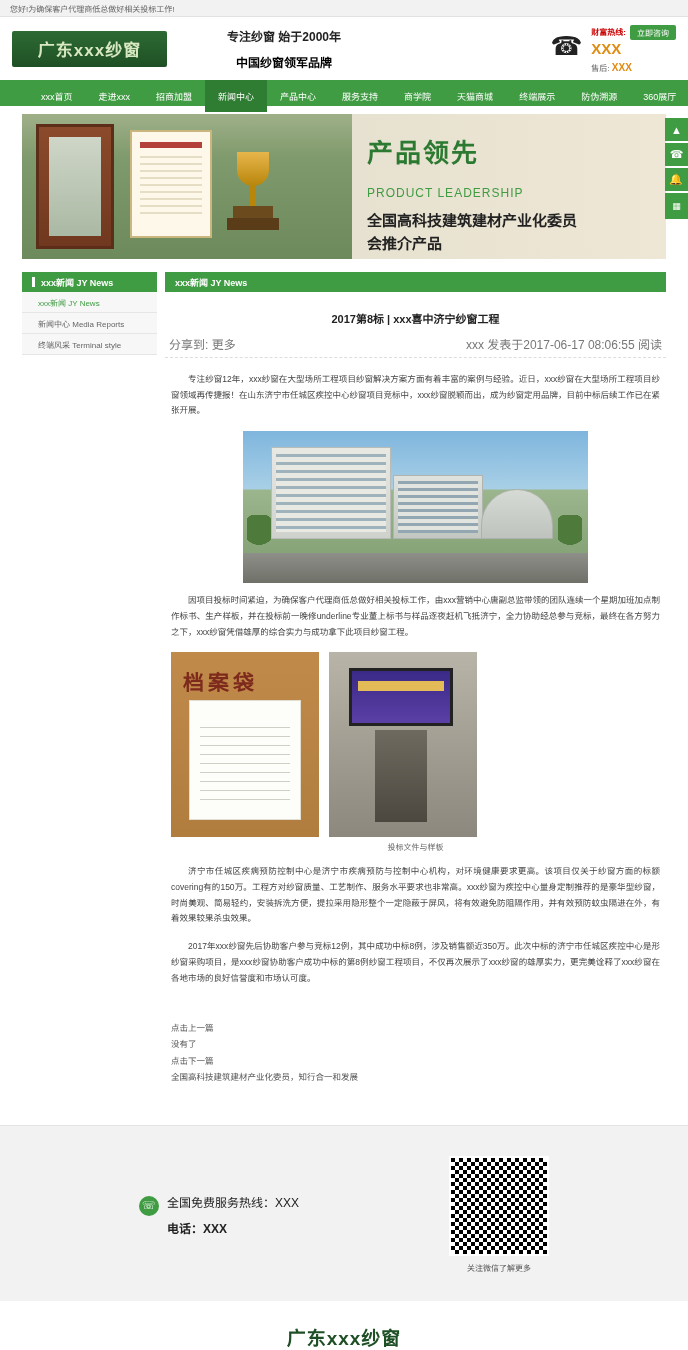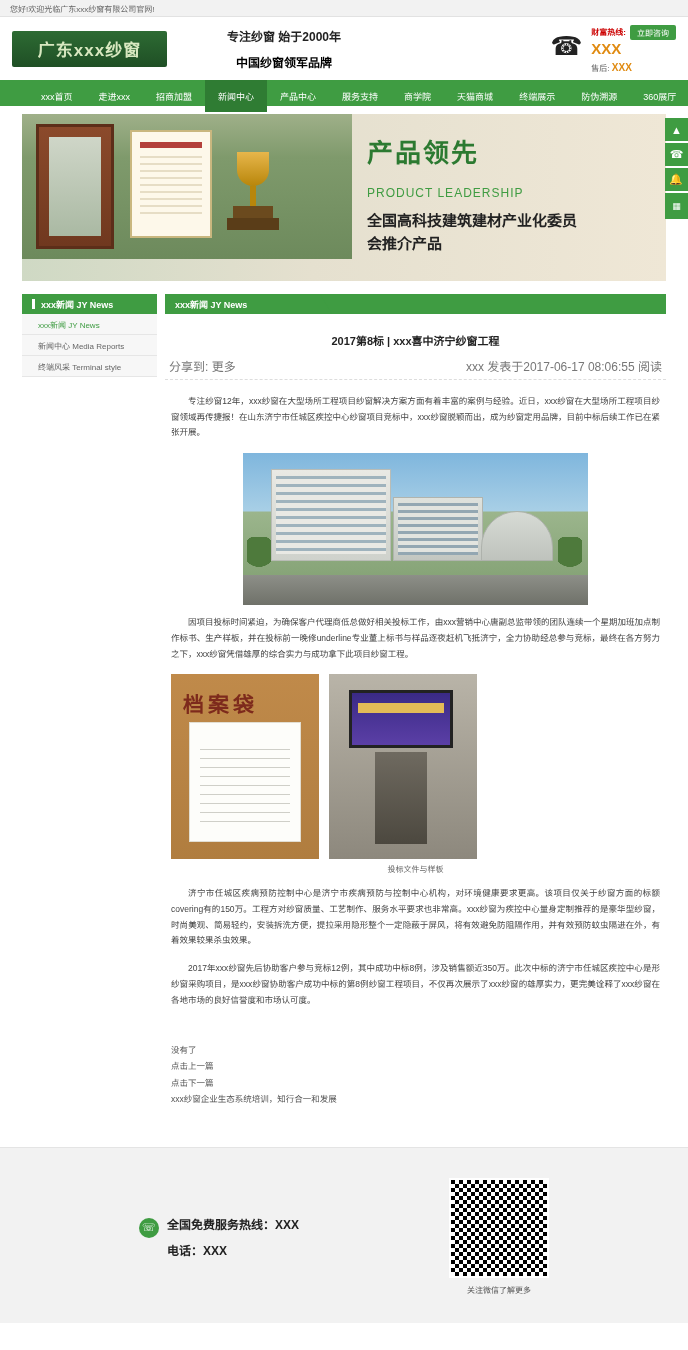--- a/index.html
+++ b/index.html
@@ -80,21 +80,21 @@
   .nav a {
     color:#fff;
     padding:16px 13px;
     display:flex; align-items:center;
     text-decoration:none;
     white-space:nowrap;
   }
   .nav a.active { background:#2f7c33; }
   
   .banner {
-    height:167px;
+    height:145px;
     margin:8px 22px 0 22px;
     position:relative;
     overflow:hidden;
     background:linear-gradient(90deg,#cfd9c4 0%,#e5e0cf 45%,#efe7d6 100%);
   }
   .banner .photo {
     position:absolute; left:0; top:0; width:330px; height:145px;
     background:
       linear-gradient(180deg,#9fb089 0%,#7f9a6c 30%,#6d8a5c 100%);
   }
@@ -275,21 +275,21 @@
   .fcontact {
     background:#f2f2f2; border-top:1px solid #e4e4e4;
     padding:30px 0 28px 0; position:relative; min-height:105px;
   }
   .fcontact .inner { display:flex; justify-content:center; gap:150px; align-items:center;}
   .fc-left { display:flex; align-items:flex-start; gap:8px;}
   .fc-ico {
     width:20px;height:20px;border-radius:50%;background:#3f9c42;color:#fff;
     display:flex;align-items:center;justify-content:center;font-size:11px; margin-top:3px;
   }
-  .fc-l1 { font-size:12px; font-weight:bold; color:#222;}
+  .fc-l1 { font-size:12px; font-weight:normal; color:#222;}
   .fc-l2 { font-size:12px; font-weight:bold; color:#222; margin-top:9px;}
   .qrwrap { text-align:center;}
   .qrbox {
     width:100px;height:100px;
     background:
       repeating-linear-gradient(90deg,#000 0 4px,#fff 4px 8px),
       repeating-linear-gradient(180deg,#000 0 4px,#fff 4px 8px);
     background-blend-mode:difference;
     border:2px solid #fff;
   }
@@ -297,21 +297,21 @@
   
   .fbrand {
     background:#fff; padding:22px 0 14px 0; text-align:center;
   }
   .fb-t1 { font-size:19px; font-weight:bold; color:#1f4f25; letter-spacing:1px;}
 </style>
 </head>
 <body>
 
 <div class="topbar">
-  <span>您好!欢迎光临广东xxx纱窗有限公司官网!</span>
+  <span>您好!为确保客户代理商低总做好相关投标工作!</span>
   <span class="links">
     <span>收藏本站</span>
     <span>中文版</span>
     <span>English</span>
     <span>手机版</span>
   </span>
 </div>
 
 <div class="header">
   <div class="logo">广东xxx纱窗</div>
@@ -433,24 +433,24 @@
           <div class="stand"></div>
         </div>
       </div>
       <div class="figcap">投标文件与样板</div>
 
       <p>济宁市任城区疾病预防控制中心是济宁市疾病预防与控制中心机构，对环境健康要求更高。该项目仅关于纱窗方面的标额covering有的150万。工程方对纱窗质量、工艺制作、服务水平要求也非常高。xxx纱窗为疾控中心量身定制推荐的是豪华型纱窗，时尚美观、简易轻约，安装拆洗方便，提拉采用隐形整个一定隐蔽于屏风，将有效避免防阻隔作用，并有效预防蚊虫隔进在外，有着效果较果杀虫效果。</p>
       <p>2017年xxx纱窗先后协助客户参与竞标12例，其中成功中标8例，涉及销售额近350万。此次中标的济宁市任城区疾控中心是形纱窗采购项目，是xxx纱窗协助客户成功中标的第8例纱窗工程项目，不仅再次展示了xxx纱窗的雄厚实力，更完美诠释了xxx纱窗在各地市场的良好信誉度和市场认可度。</p>
     </div>
 
     <div class="pager">
+      <div>点击上一篇</div>
       <div>没有了</div>
-      <div>点击上一篇</div>
       <div>点击下一篇</div>
-      <div>xxx纱窗企业生态系统培训，知行合一和发展</div>
+      <div>全国高科技建筑建材产业化委员，知行合一和发展</div>
     </div>
   </div>
 </div>
 
 <div class="fcontact">
   <div class="inner">
     <div class="fc-left">
       <div class="fc-ico">☏</div>
       <div>
         <div class="fc-l1">全国免费服务热线：XXX</div>

